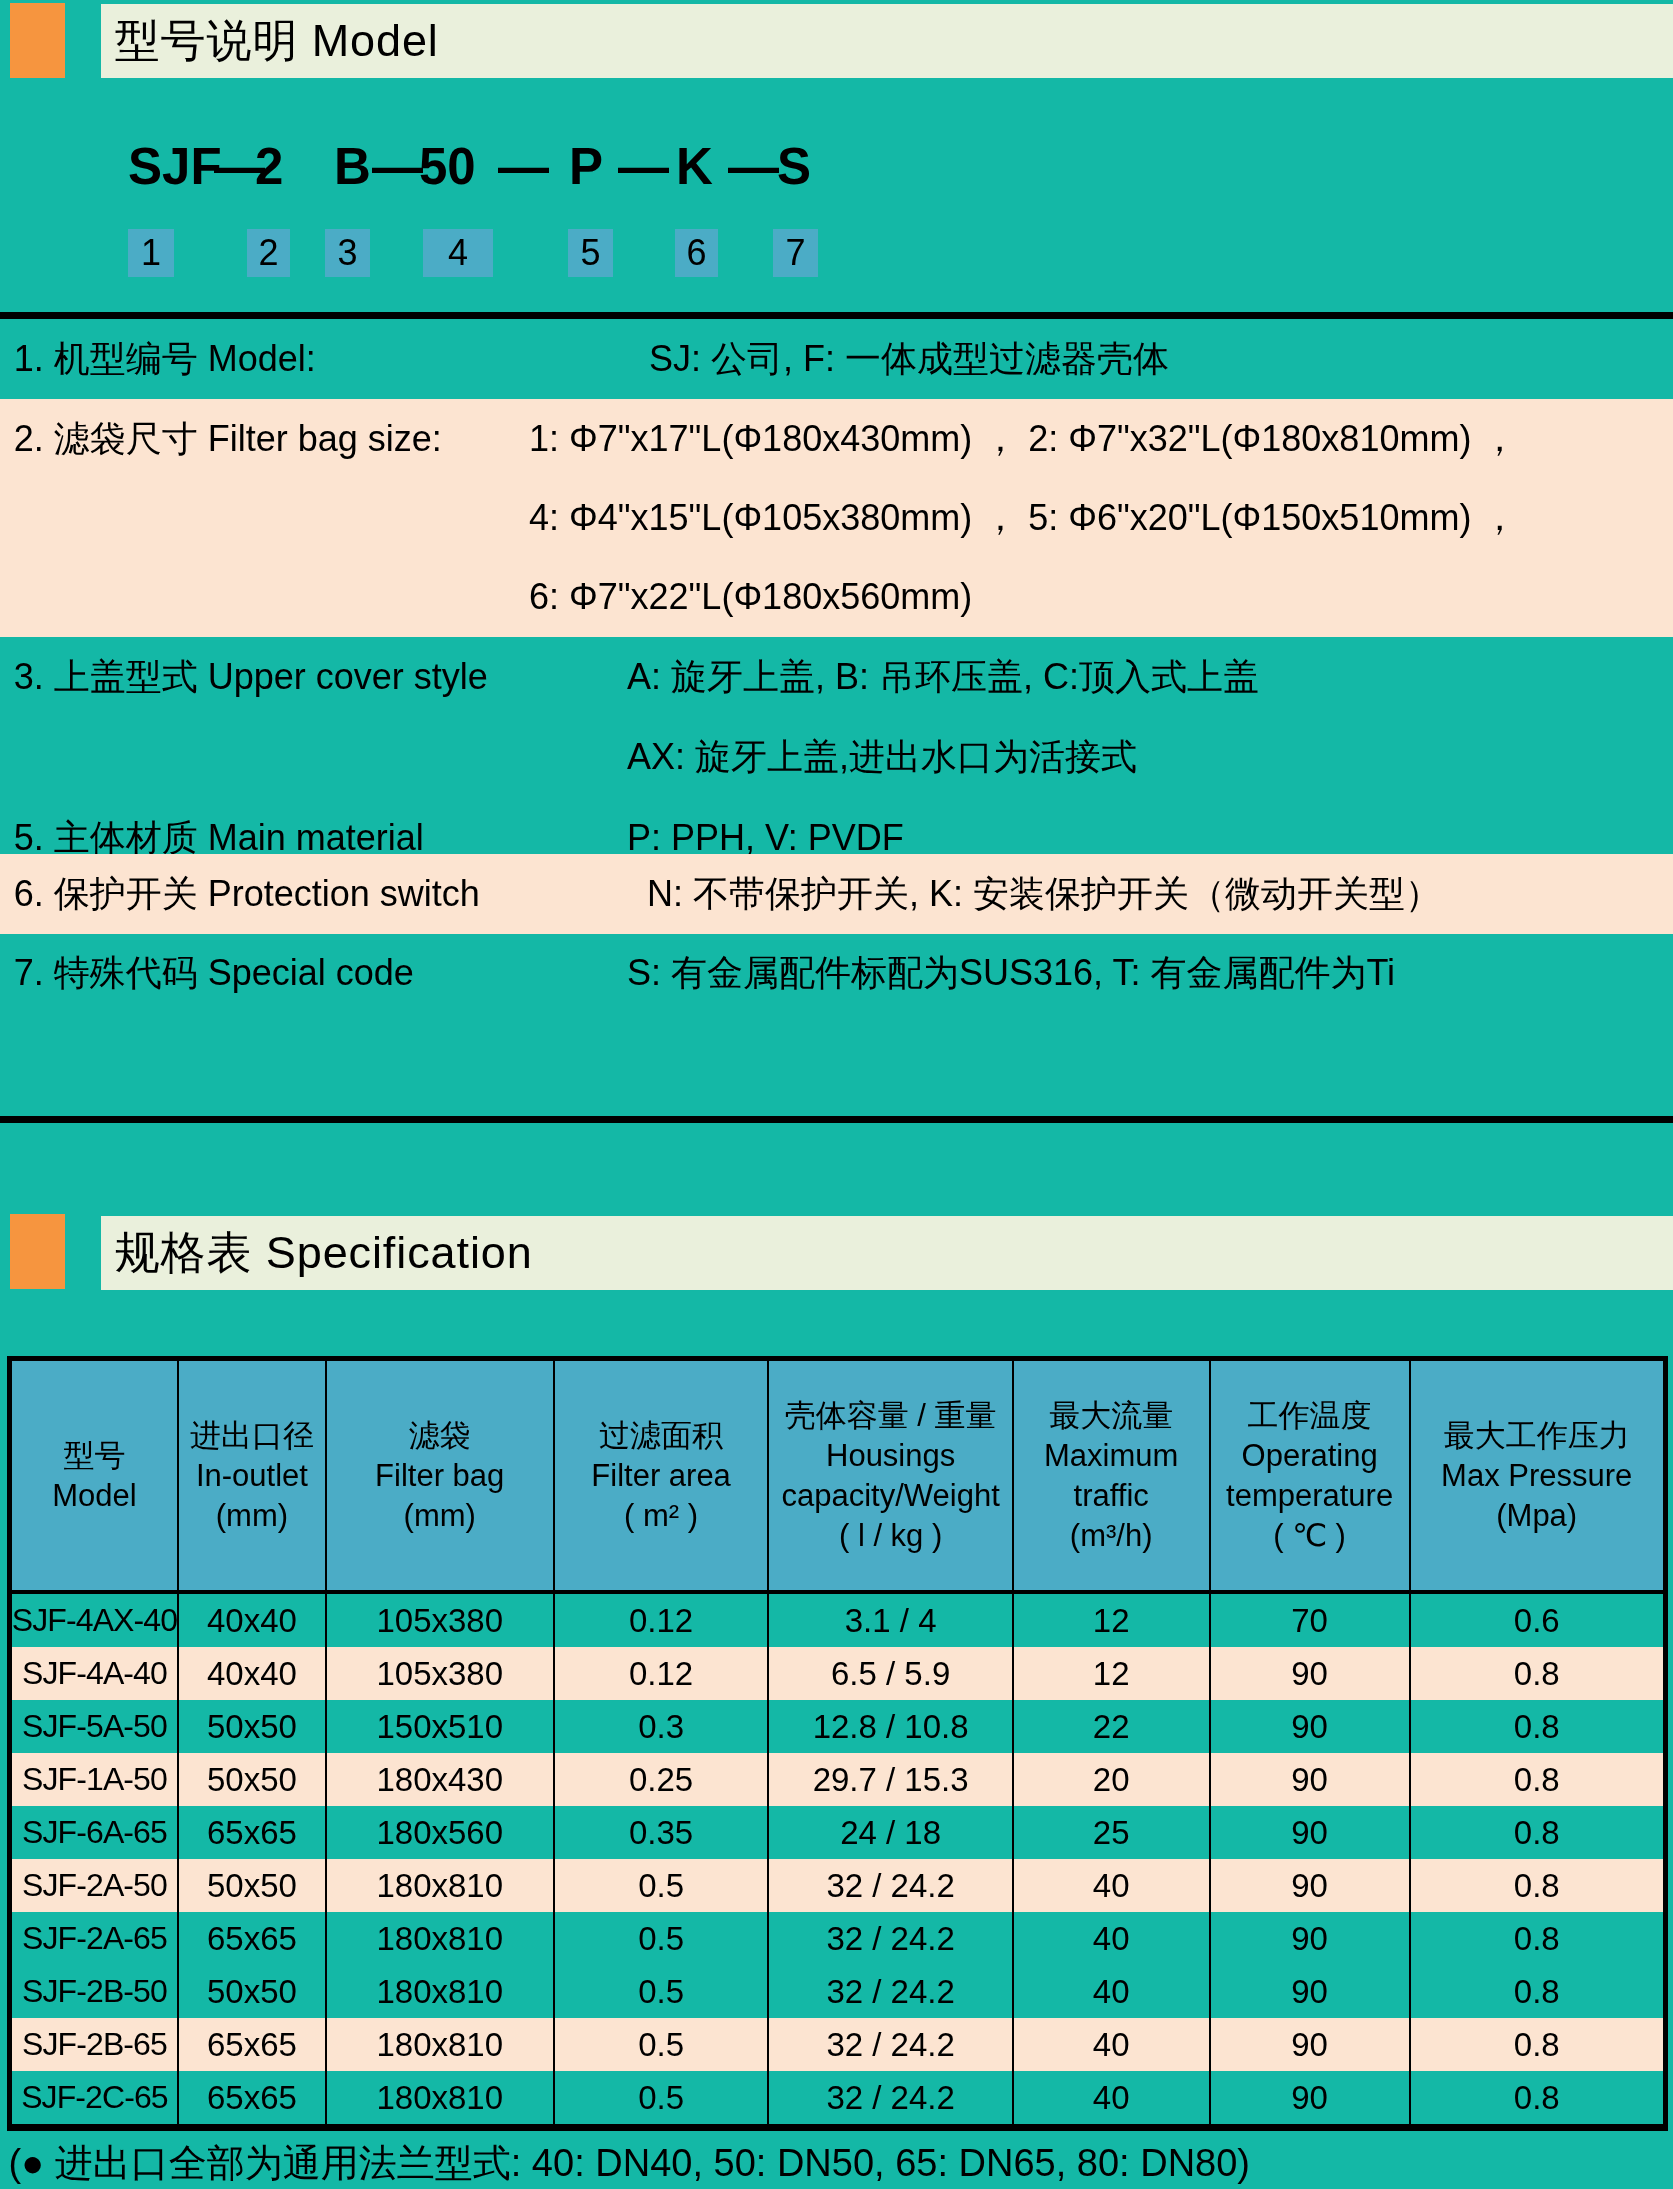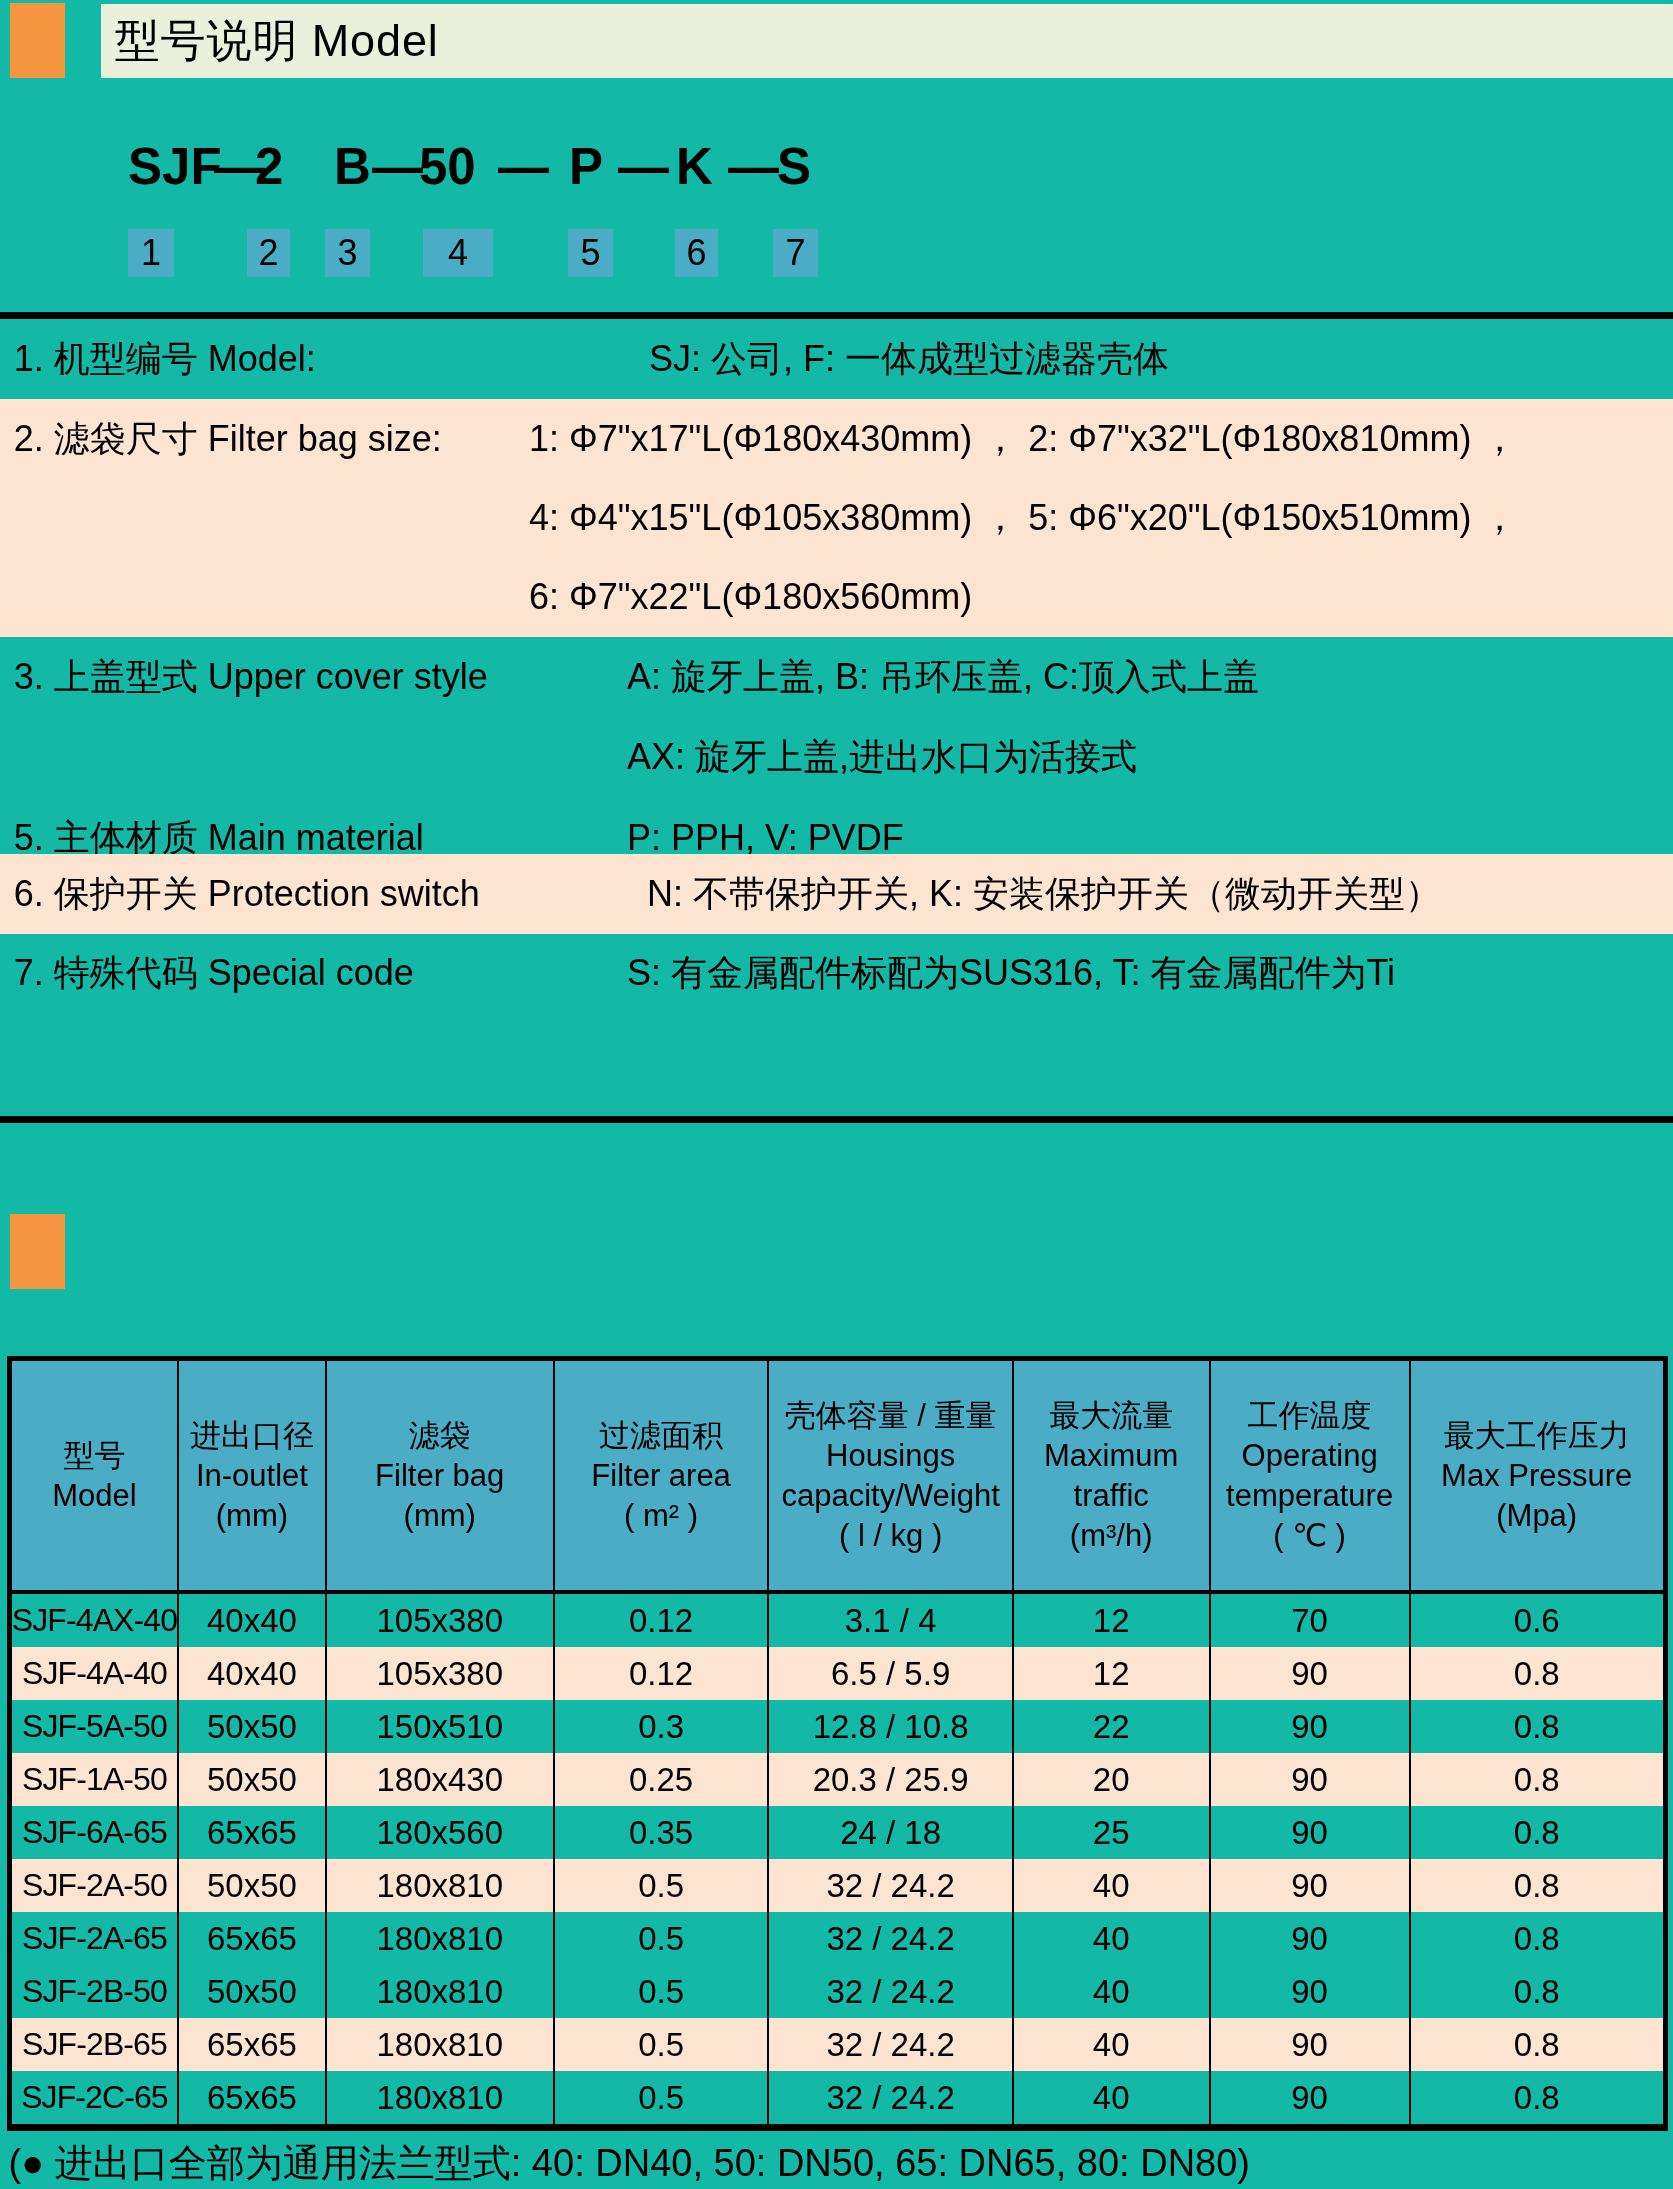--- a/index.html
+++ b/index.html
@@ -258,20 +258,23 @@
       <div class="vals">
         <div>S: 有金属配件标配为SUS316,  T: 有金属配件为Ti</div>
       </div>
     </div>
 
   </div>
 
   <div class="rule rule2"></div>
 
   <div class="accent-square banner2-square"></div>
+  <div class="banner-bg banner2-bg">
+    <div class="banner-title">规格表 Specification</div>
+  </div>
 
   <table class="spec-table">
     <thead>
       <tr>
         <th class="c0">型号
 Model</th>
         <th class="c1">进出口径
 In-outlet
 (mm)</th>
         <th class="c2">滤袋
@@ -326,21 +329,21 @@
         <td>12.8 / 10.8</td>
         <td>22</td>
         <td>90</td>
         <td>0.8</td>
       </tr>
       <tr class="peach">
         <td class="model-cell">SJF-1A-50</td>
         <td>50x50</td>
         <td>180x430</td>
         <td>0.25</td>
-        <td>20.3 / 25.9</td>
+        <td>29.7 / 15.3</td>
         <td>20</td>
         <td>90</td>
         <td>0.8</td>
       </tr>
       <tr>
         <td class="model-cell">SJF-6A-65</td>
         <td>65x65</td>
         <td>180x560</td>
         <td>0.35</td>
         <td>24 / 18</td>

